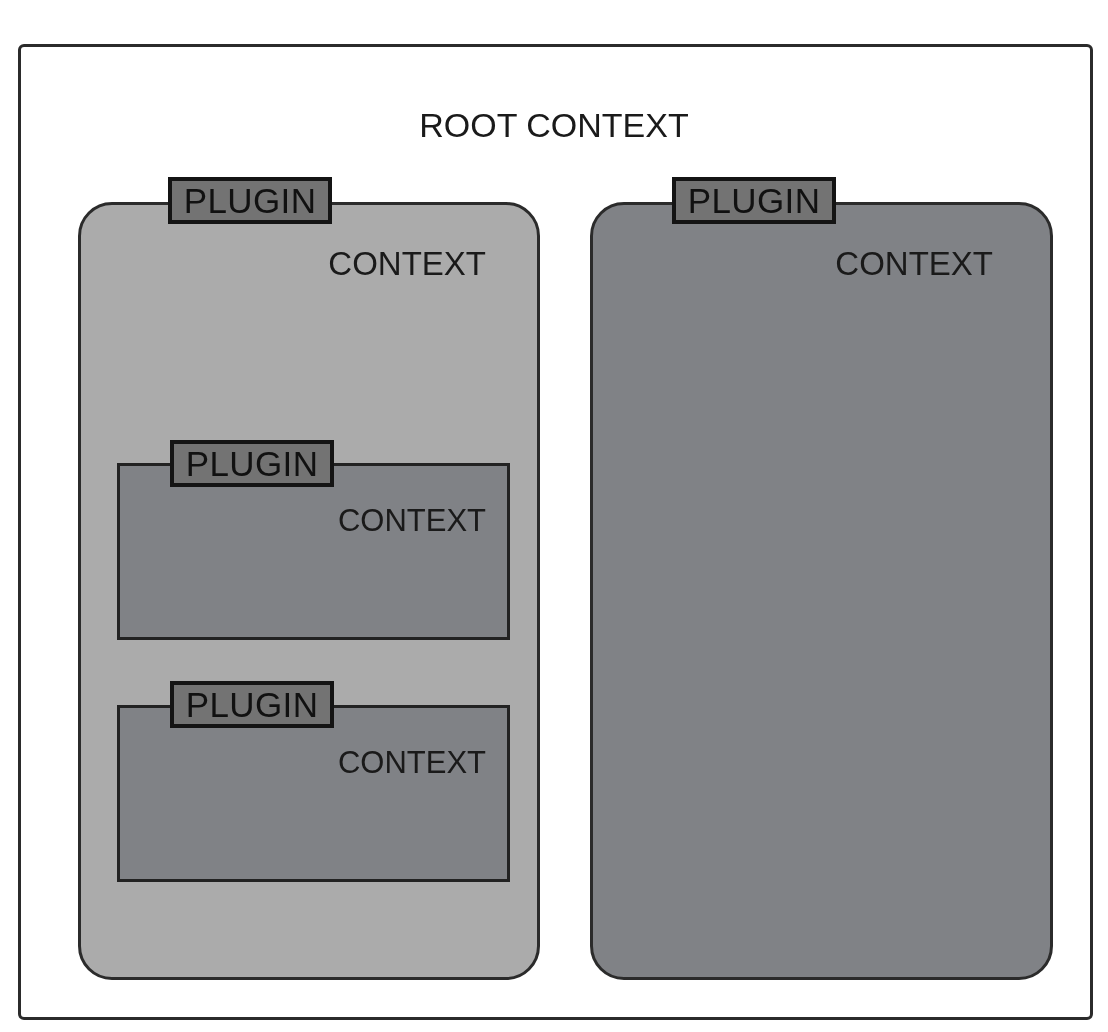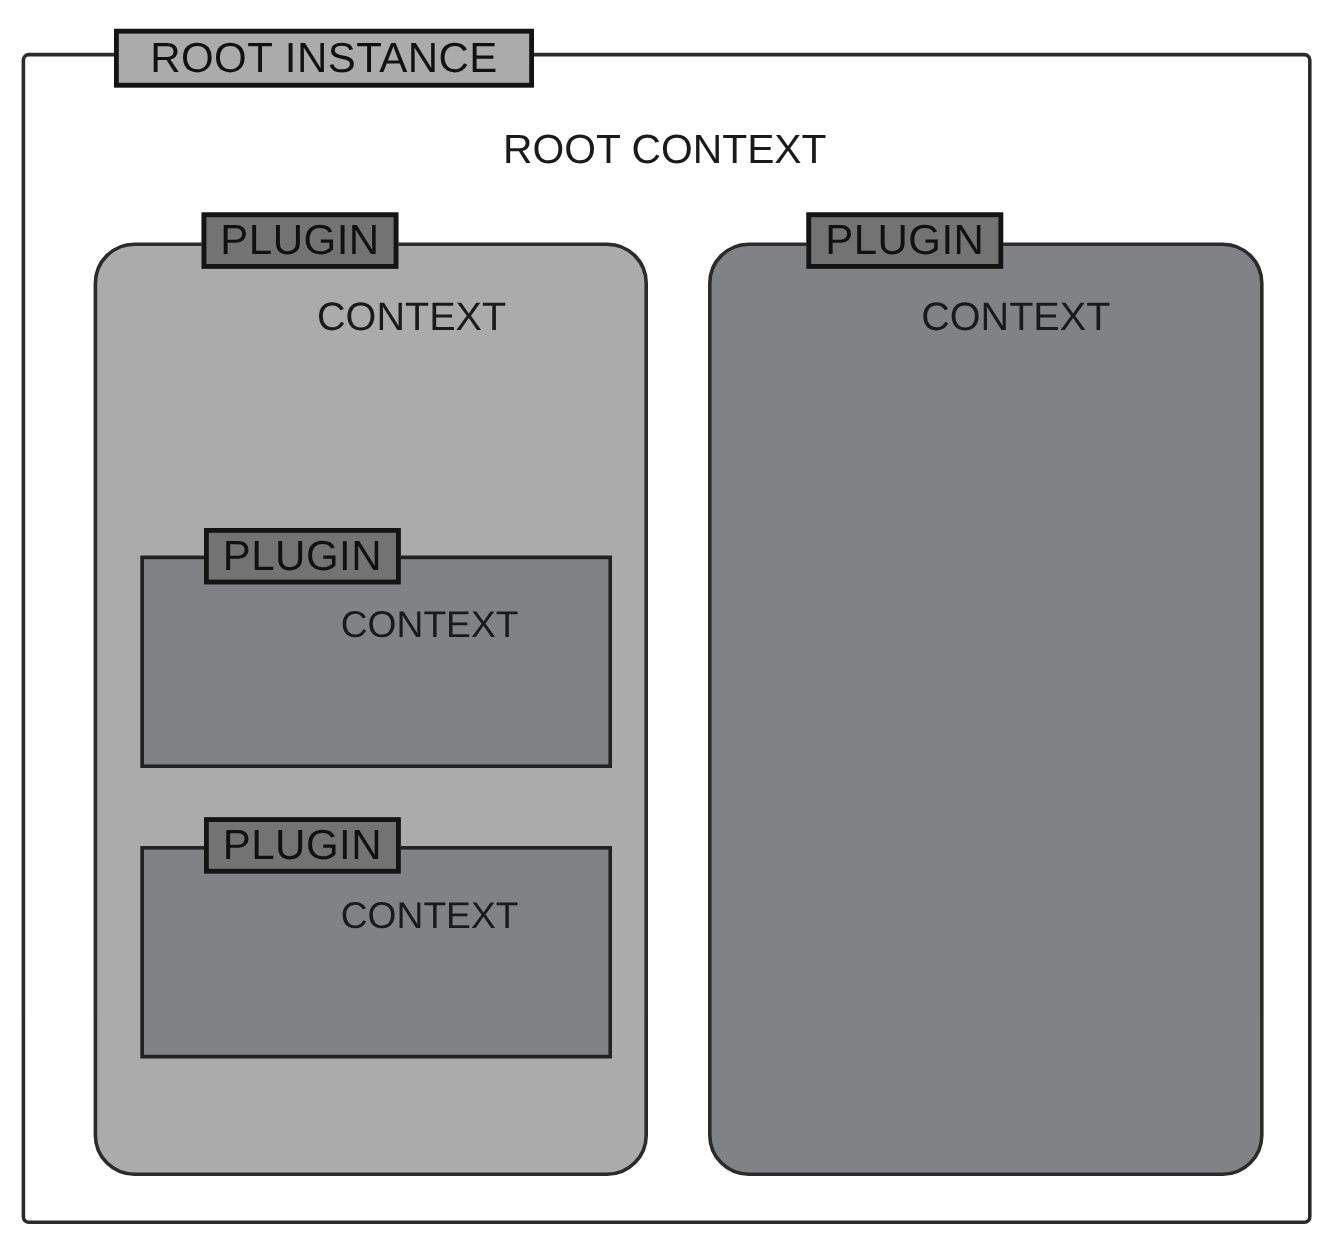--- a/index.html
+++ b/index.html
@@ -75,21 +75,21 @@
   }
   .caption-root-context {
     left: 0;
     top: 108px;
     width: 1108px;
     text-align: center;
     font-size: 34px;
   }
   .caption-ctx {
     font-size: 33px;
-    text-align: center;
+    text-align: right;
   }
   .ctx-left   { left: 200px; top: 247px; width: 286px; }
   .ctx-right  { left: 700px; top: 247px; width: 293px; }
   .ctx-n1     { left: 230px; top: 505px; width: 256px; font-size: 31px; }
   .ctx-n2     { left: 230px; top: 747px; width: 256px; font-size: 31px; }
 
   
   .panel {
     position: absolute;
     box-sizing: border-box;
@@ -122,21 +122,20 @@
   .panel-nested-1 { top: 463px; }
   .panel-nested-2 { top: 705px; }
 </style>
 </head>
 <body>
 
 <div id="canvas">
 
   <div class="root-frame"></div>
 
-  <div class="tag tag-root">ROOT INSTANCE</div>
 
   <div class="caption caption-root-context">ROOT CONTEXT</div>
 
   <div class="panel panel-left"></div>
   <div class="tag tag-plugin tag-plugin-left">PLUGIN</div>
   <div class="caption caption-ctx ctx-left">CONTEXT</div>
 
   <div class="panel panel-nested panel-nested-1"></div>
   <div class="tag tag-plugin tag-plugin-n1">PLUGIN</div>
   <div class="caption caption-ctx ctx-n1">CONTEXT</div>

